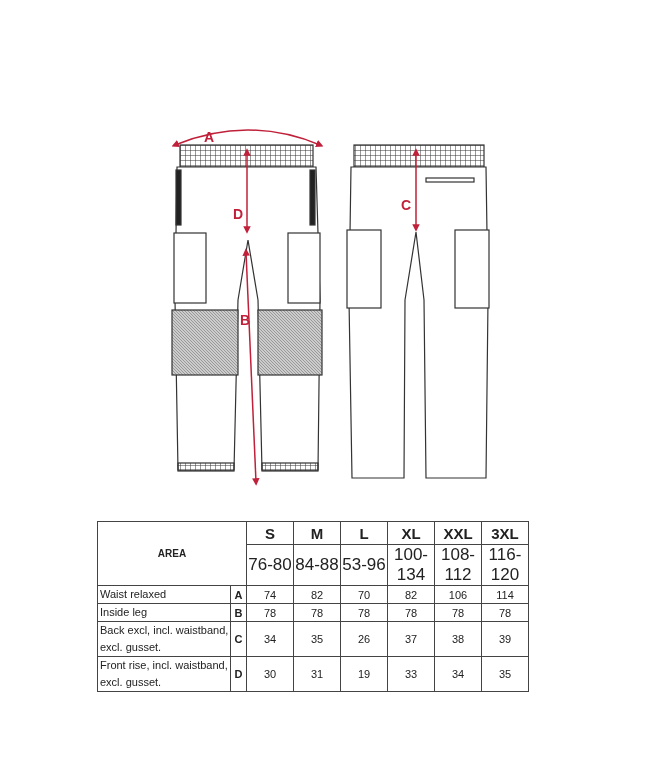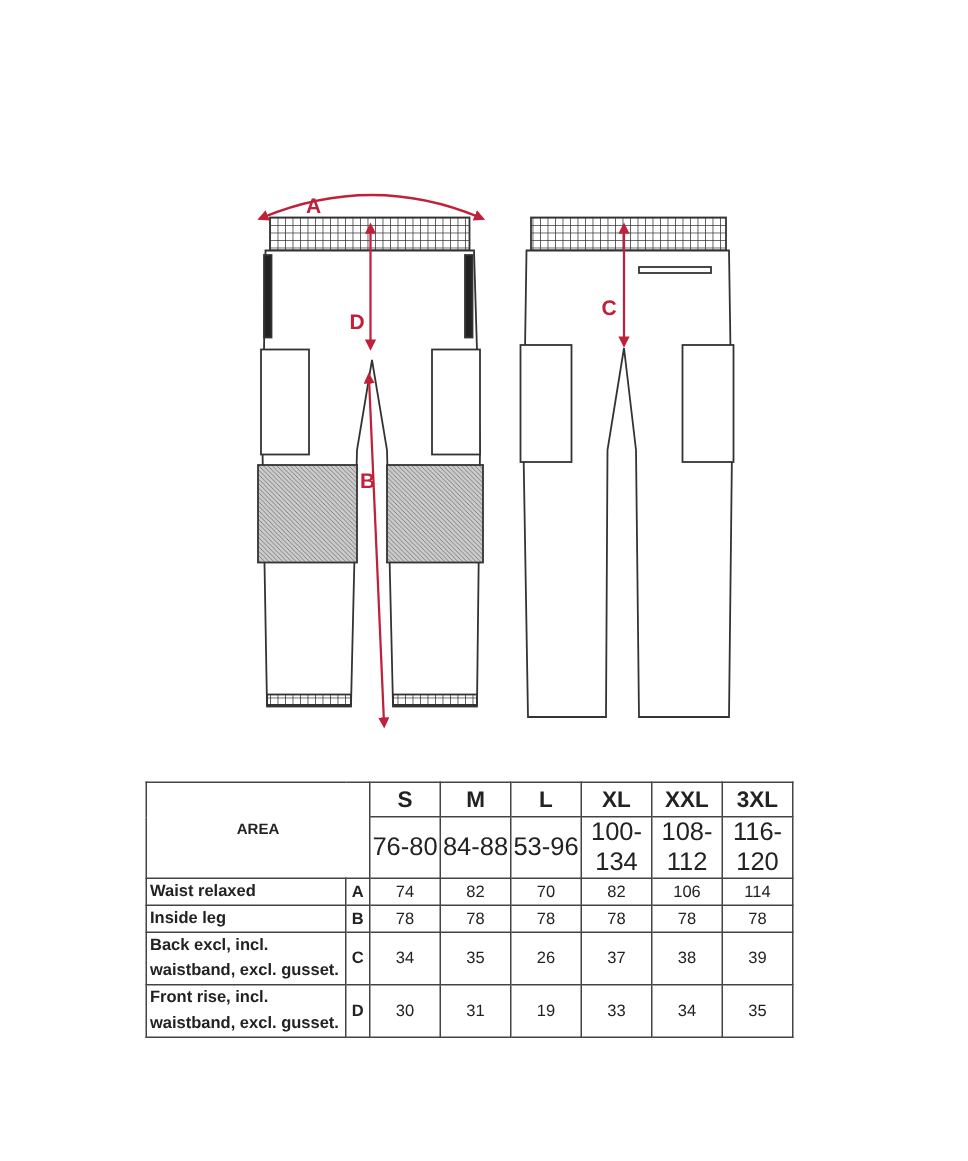--- a/index.html
+++ b/index.html
@@ -2,21 +2,21 @@
 <html><head>
 <meta charset="utf-8">
 <style>
 html,body{margin:0;padding:0;background:#fff;}
 body{width:645px;height:774px;position:relative;overflow:hidden;font-family:"Liberation Sans",sans-serif;}
 #drawing{position:absolute;left:0;top:0;width:645px;height:500px;}
 table{position:absolute;left:97px;top:497px;border-collapse:collapse;font-size:11px;color:#222;margin-top:24px;}
 td,th{border:1px solid #444;padding:0;text-align:center;height:17px;}
 th.size{font-size:15px;font-weight:bold;height:22px;width:46px;}
 td.area{font-weight:bold;font-size:10px;}
-td.lbl{text-align:left;font-weight:bold;font-size:11px;padding-left:2px;width:130px;line-height:17px;}
+td.lbl{text-align:left;font-weight:normal;font-size:11px;padding-left:2px;width:130px;line-height:17px;}
 td.code{font-weight:bold;width:15px;}
 td.rng{font-size:17px;}
 </style>
 </head>
 <body>
 
 <svg id="drawing" viewBox="0 0 645 500">
   <defs>
     <pattern id="grid" width="5" height="5" patternUnits="userSpaceOnUse">
       <path d="M0 0V5M0 0H5" stroke="#333" stroke-width="1"></path>

